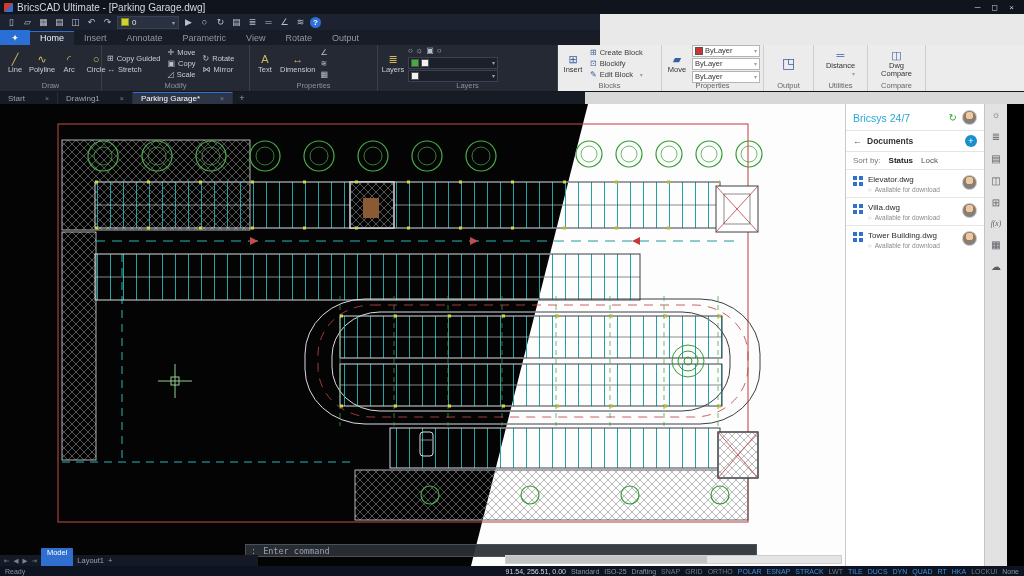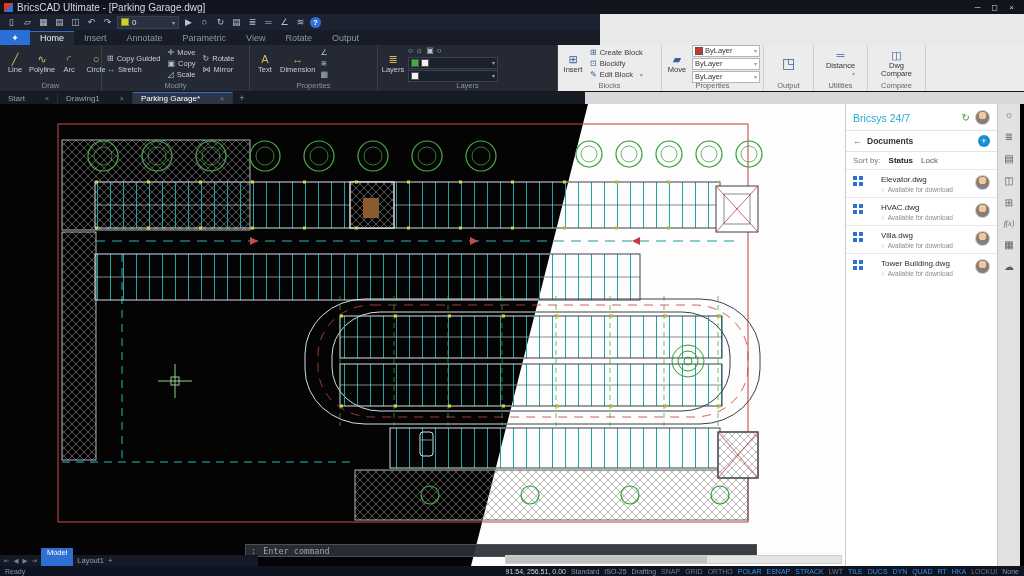--- a/index.html
+++ b/index.html
@@ -82,35 +82,35 @@
           border:1px solid #4a4f58;color:#9aa0a8;font-family:"DejaVu Sans Mono",monospace;font-size:8.5px;
           display:flex;align-items:center;gap:7px;padding:0 5px;box-sizing:border-box}
   .hscroll{position:absolute;left:505px;right:3px;bottom:2px;height:7px;background:#e4e4e4;border:1px solid #cfcfcf}
   .hthumb{height:100%;width:60%;background:#c2c2c2}
   .layouttabs{position:absolute;left:0;bottom:0;height:11px;width:250px;background:#141925;display:flex;
               align-items:center;gap:4px;padding:0 4px;font-size:7.5px;color:#98a0ae}
   .nav{font-size:6.5px;color:#7a8390}
   .modelchip{background:#2f6fd0;color:#fff;padding:0 6px;border-radius:1px;line-height:9px;height:25px}
 
   
-  .panel{width:152px;background:#fff;border-left:1px solid #c9c9c9;box-sizing:border-box;
+  .panel{width:139px;background:#fff;border-left:1px solid #c9c9c9;box-sizing:border-box;
          display:flex;flex-direction:column;font-size:8px;color:#444}
   .p-head{display:flex;align-items:center;gap:5px;padding:6px 7px 5px}
   .p-title{color:#2ba7d4;font-size:10.5px}
   .p-refresh{margin-left:auto;color:#3aa63a;font-size:10px}
   .avatar{width:13px;height:13px;border-radius:50%;border:1px solid #c2c2c2;
           background:radial-gradient(circle at 50% 35%,#e8c9a8 0 34%,#9a7a5c 35% 58%,#77808f 59%)}
   .p-sub{display:flex;align-items:center;gap:5px;padding:4px 7px;border-top:1px solid #e4e4e4;border-bottom:1px solid #e4e4e4}
   .p-sub .sec{font-weight:bold;font-size:8.5px;color:#333}
   .back{font-size:9px;color:#666}
   .addbtn{margin-left:auto;width:12px;height:12px;border-radius:50%;background:#1a8fd0;color:#fff;
           display:flex;align-items:center;justify-content:center;font-size:9px}
   .p-sort{display:flex;align-items:center;gap:8px;padding:4px 7px;color:#777}
   .sopt{color:#555}.sopt.on{color:#222;font-weight:bold;}
-  .ditem{display:flex;align-items:flex-start;gap:18px;padding:5px 7px 4px;border-top:1px solid #e8e8e8}
+  .ditem{display:flex;align-items:flex-start;gap:5px;padding:5px 7px 4px;border-top:1px solid #e8e8e8}
   .dicon{width:10px;height:10px;position:relative;margin-top:1px}
   .dicon::before{content:"";position:absolute;width:4px;height:4px;background:#2f6fd0;
                  box-shadow:6px 0 0 #2f6fd0,0 6px 0 #2f6fd0,6px 6px 0 #2f6fd0}
   .dmain{flex:1;min-width:0}
   .dname{font-size:8px;color:#2a2a2a}
   .dstat{display:flex;align-items:center;gap:3px;color:#8a8a8a;font-size:6.5px;margin-top:2px}
   .dcirc{font-size:6px;color:#9a9a9a}
 
   
   .strip{width:23px;background:#e2e2e2;border-left:1px solid #c4c4c4;box-sizing:border-box;
@@ -558,31 +558,20 @@
         <div class="dmain">
           <div class="dname">Elevator.dwg</div>
           <div class="dstat">
             <span class="dcirc">○</span>
             <span>Available for download</span>
           </div>
         </div>
         <span class="avatar"></span>
       </div>
 
-      <div class="ditem">
-        <span class="dicon"></span>
-        <div class="dmain">
-          <div class="dname">HVAC.dwg</div>
-          <div class="dstat">
-            <span class="dcirc">○</span>
-            <span>Available for download</span>
-          </div>
-        </div>
-        <span class="avatar"></span>
-      </div>
 
       <div class="ditem">
         <span class="dicon"></span>
         <div class="dmain">
           <div class="dname">Villa.dwg</div>
           <div class="dstat">
             <span class="dcirc">○</span>
             <span>Available for download</span>
           </div>
         </div>

